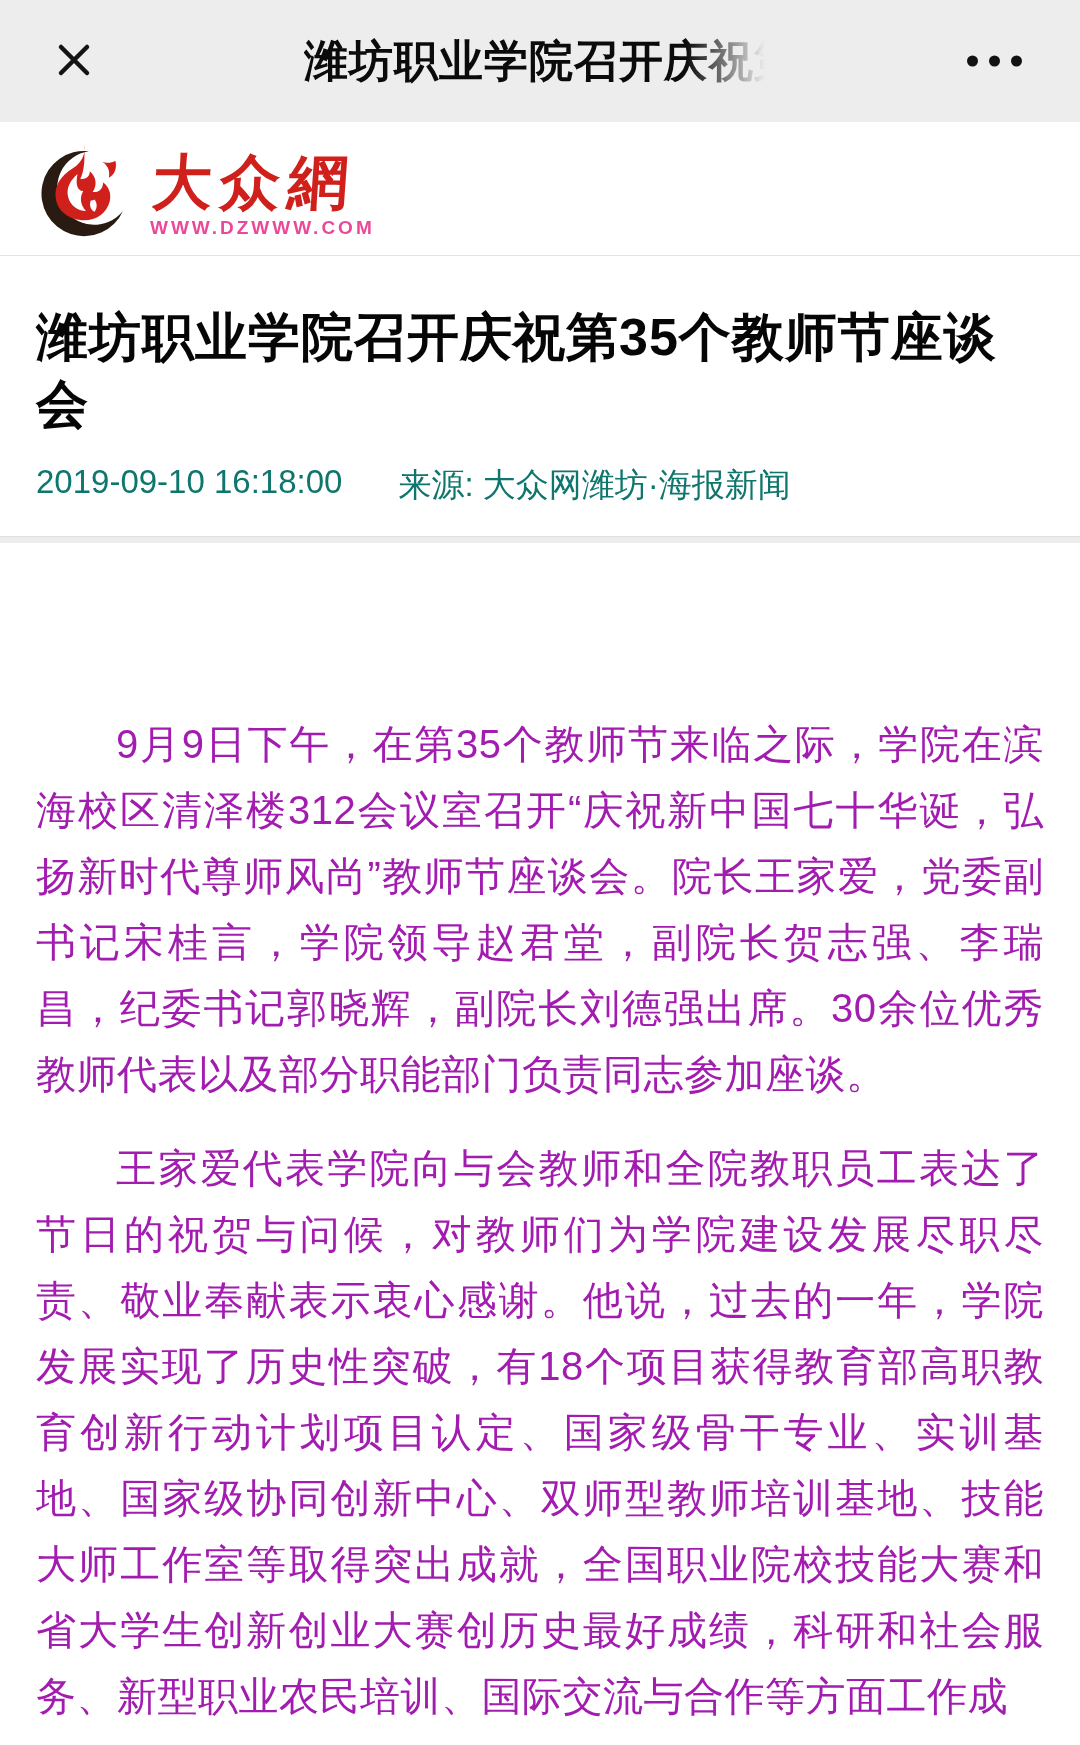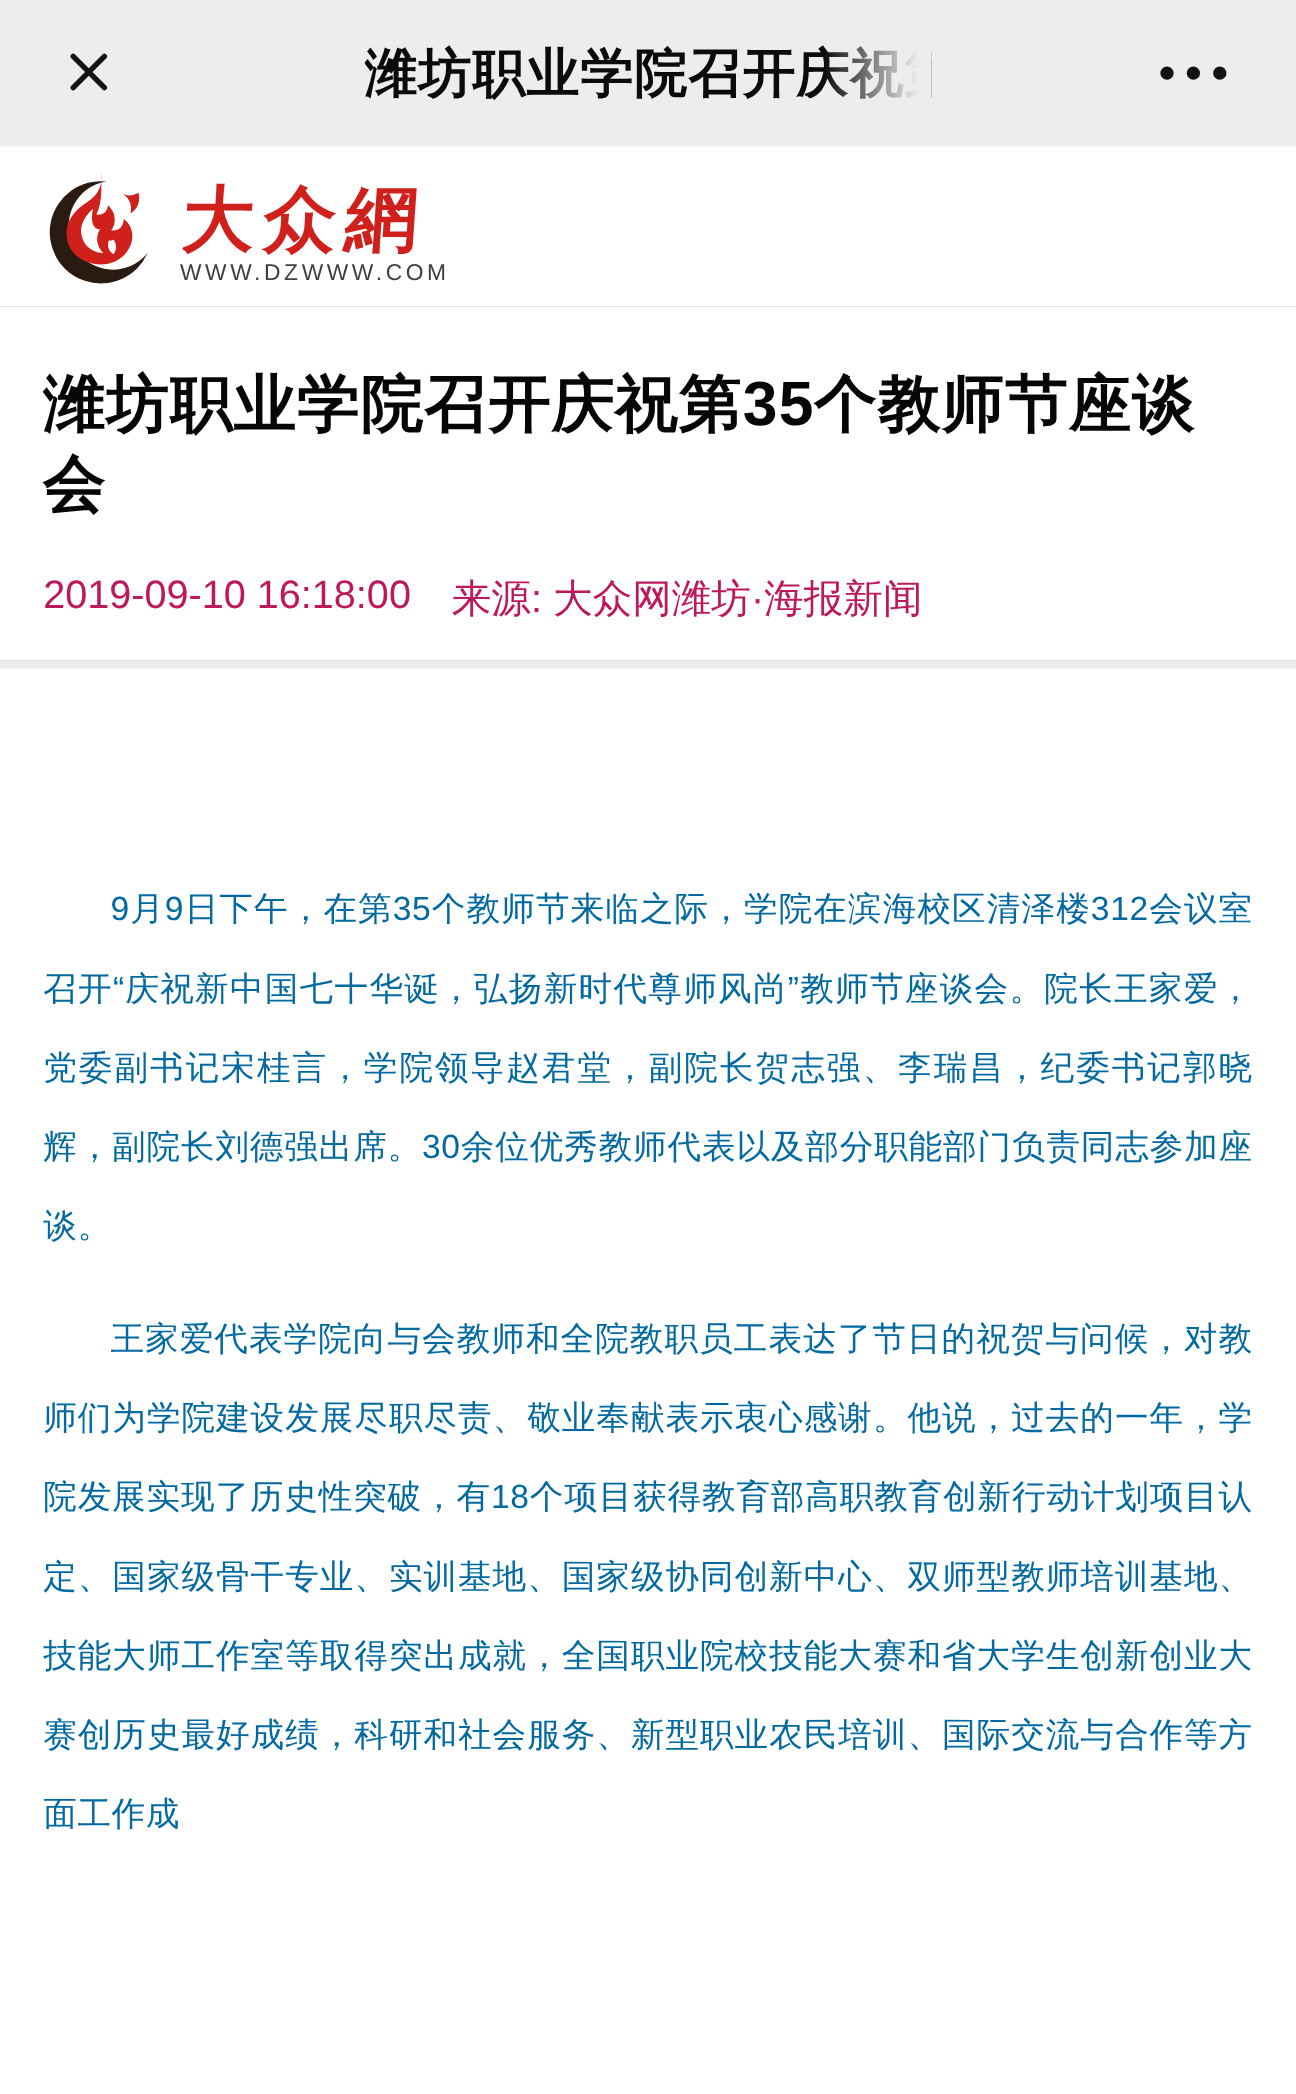--- a/index.html
+++ b/index.html
@@ -42,39 +42,39 @@
   }
   .logo { display:flex; align-items:flex-end; cursor:pointer; }
   .logo svg { display:block; }
   .logo-text-col { margin-left:10px; padding-bottom:2px; }
   .logo-cn {
     font-size:60px; font-weight:700; color:#d0201c; letter-spacing:8px;
     line-height:1; transform:skewX(-4deg); transform-origin:left bottom;
     font-family:"Liberation Serif","DejaVu Serif",serif;
   }
   .logo-url {
-    font-size:19px; font-weight:400; color:#404040; letter-spacing:3px; margin-top:4px;
+    font-size:19px; font-weight:700; color:#ec4899; letter-spacing:3px; margin-top:4px;
   }
 
   
   .article { padding:0 36px; }
   .article-title {
     margin-top:48px; font-size:52px; line-height:1.28; font-weight:700;
     color:#060606; letter-spacing:1px;
   }
   .meta {
-    margin-top:40px; display:flex; gap:34px; white-space:nowrap;
-    font-size:33px; color:#be185d;
+    margin-top:26px; display:flex; gap:56px; white-space:nowrap;
+    font-size:33px; color:#0f766e;
   }
   .meta-divider {
     margin:28px -36px 0; height:7px; background:#ededed; border-top:1px solid #e0e0e0;
   }
   .body-text { margin-top:168px; }
   .body-text p {
-    font-size:28px; line-height:66px; color:#0369a1; text-indent:2em;
+    font-size:40px; line-height:66px; color:#a21caf; text-indent:2em;
     margin-bottom:28px; text-align:justify; letter-spacing:0.5px;
   }
 </style>
 </head>
 <body>
 
 <header class="topbar">
   <button class="close-btn" aria-label="close">
     <span>
       <svg width="40" height="40" viewBox="0 0 40 40">

